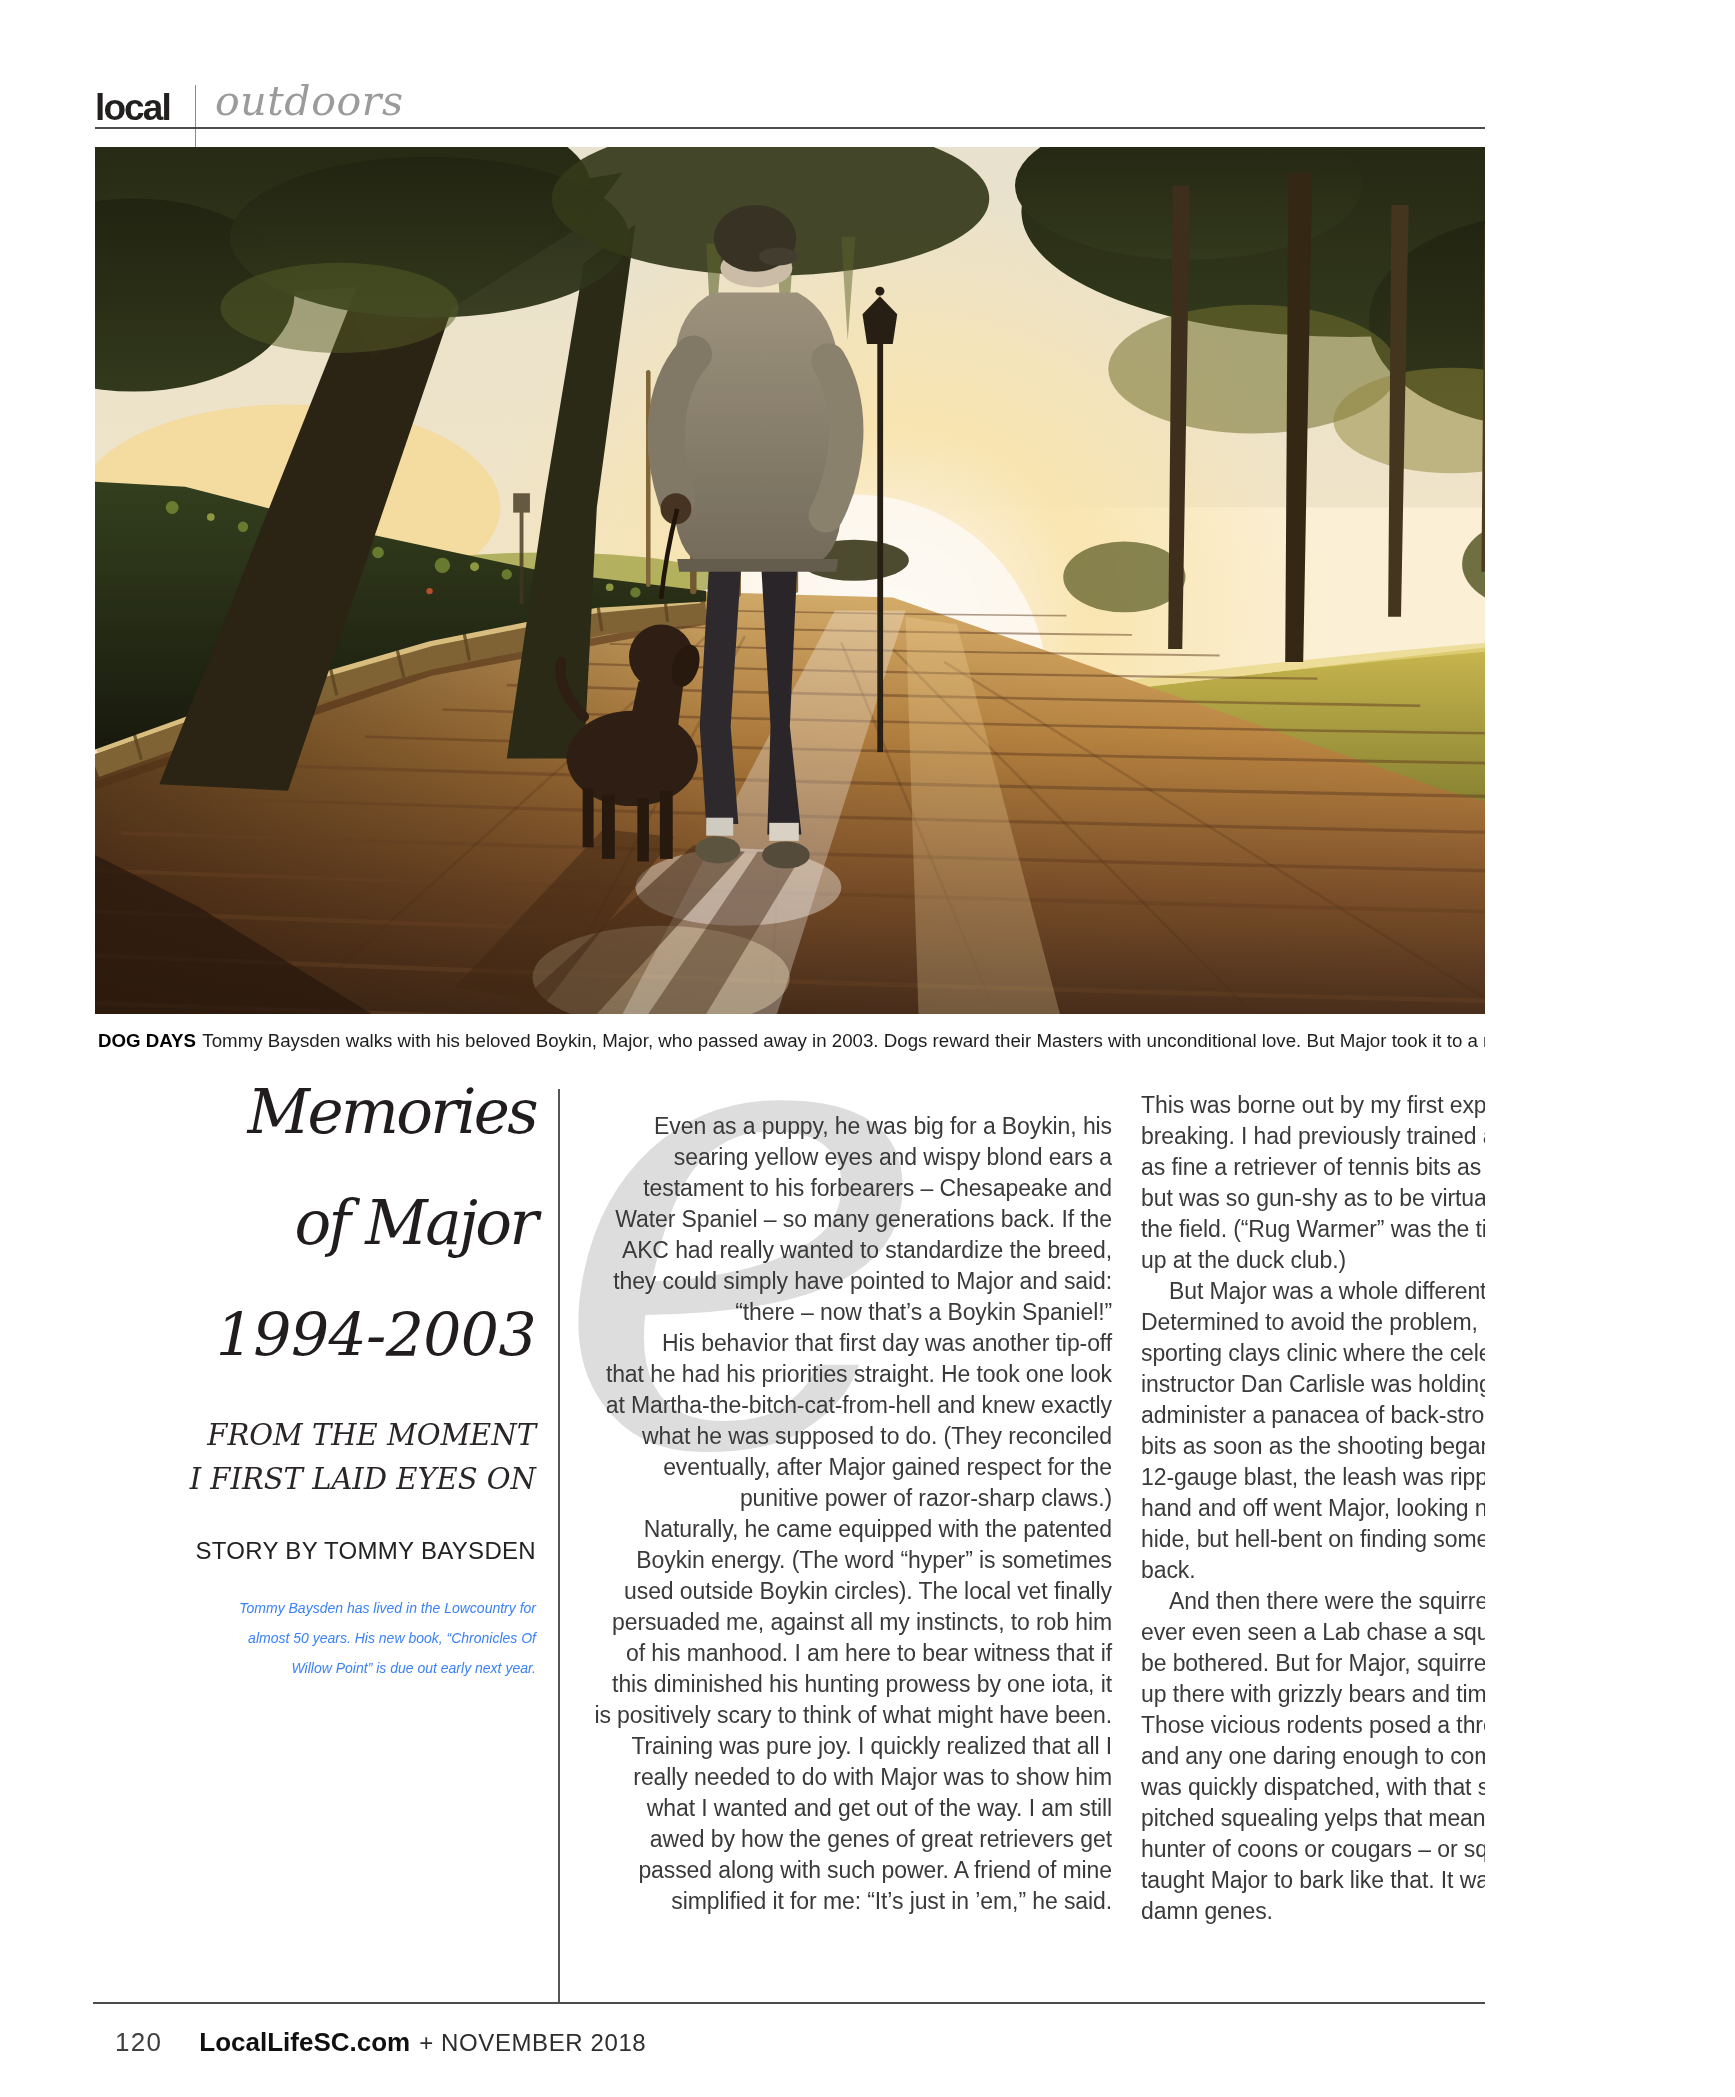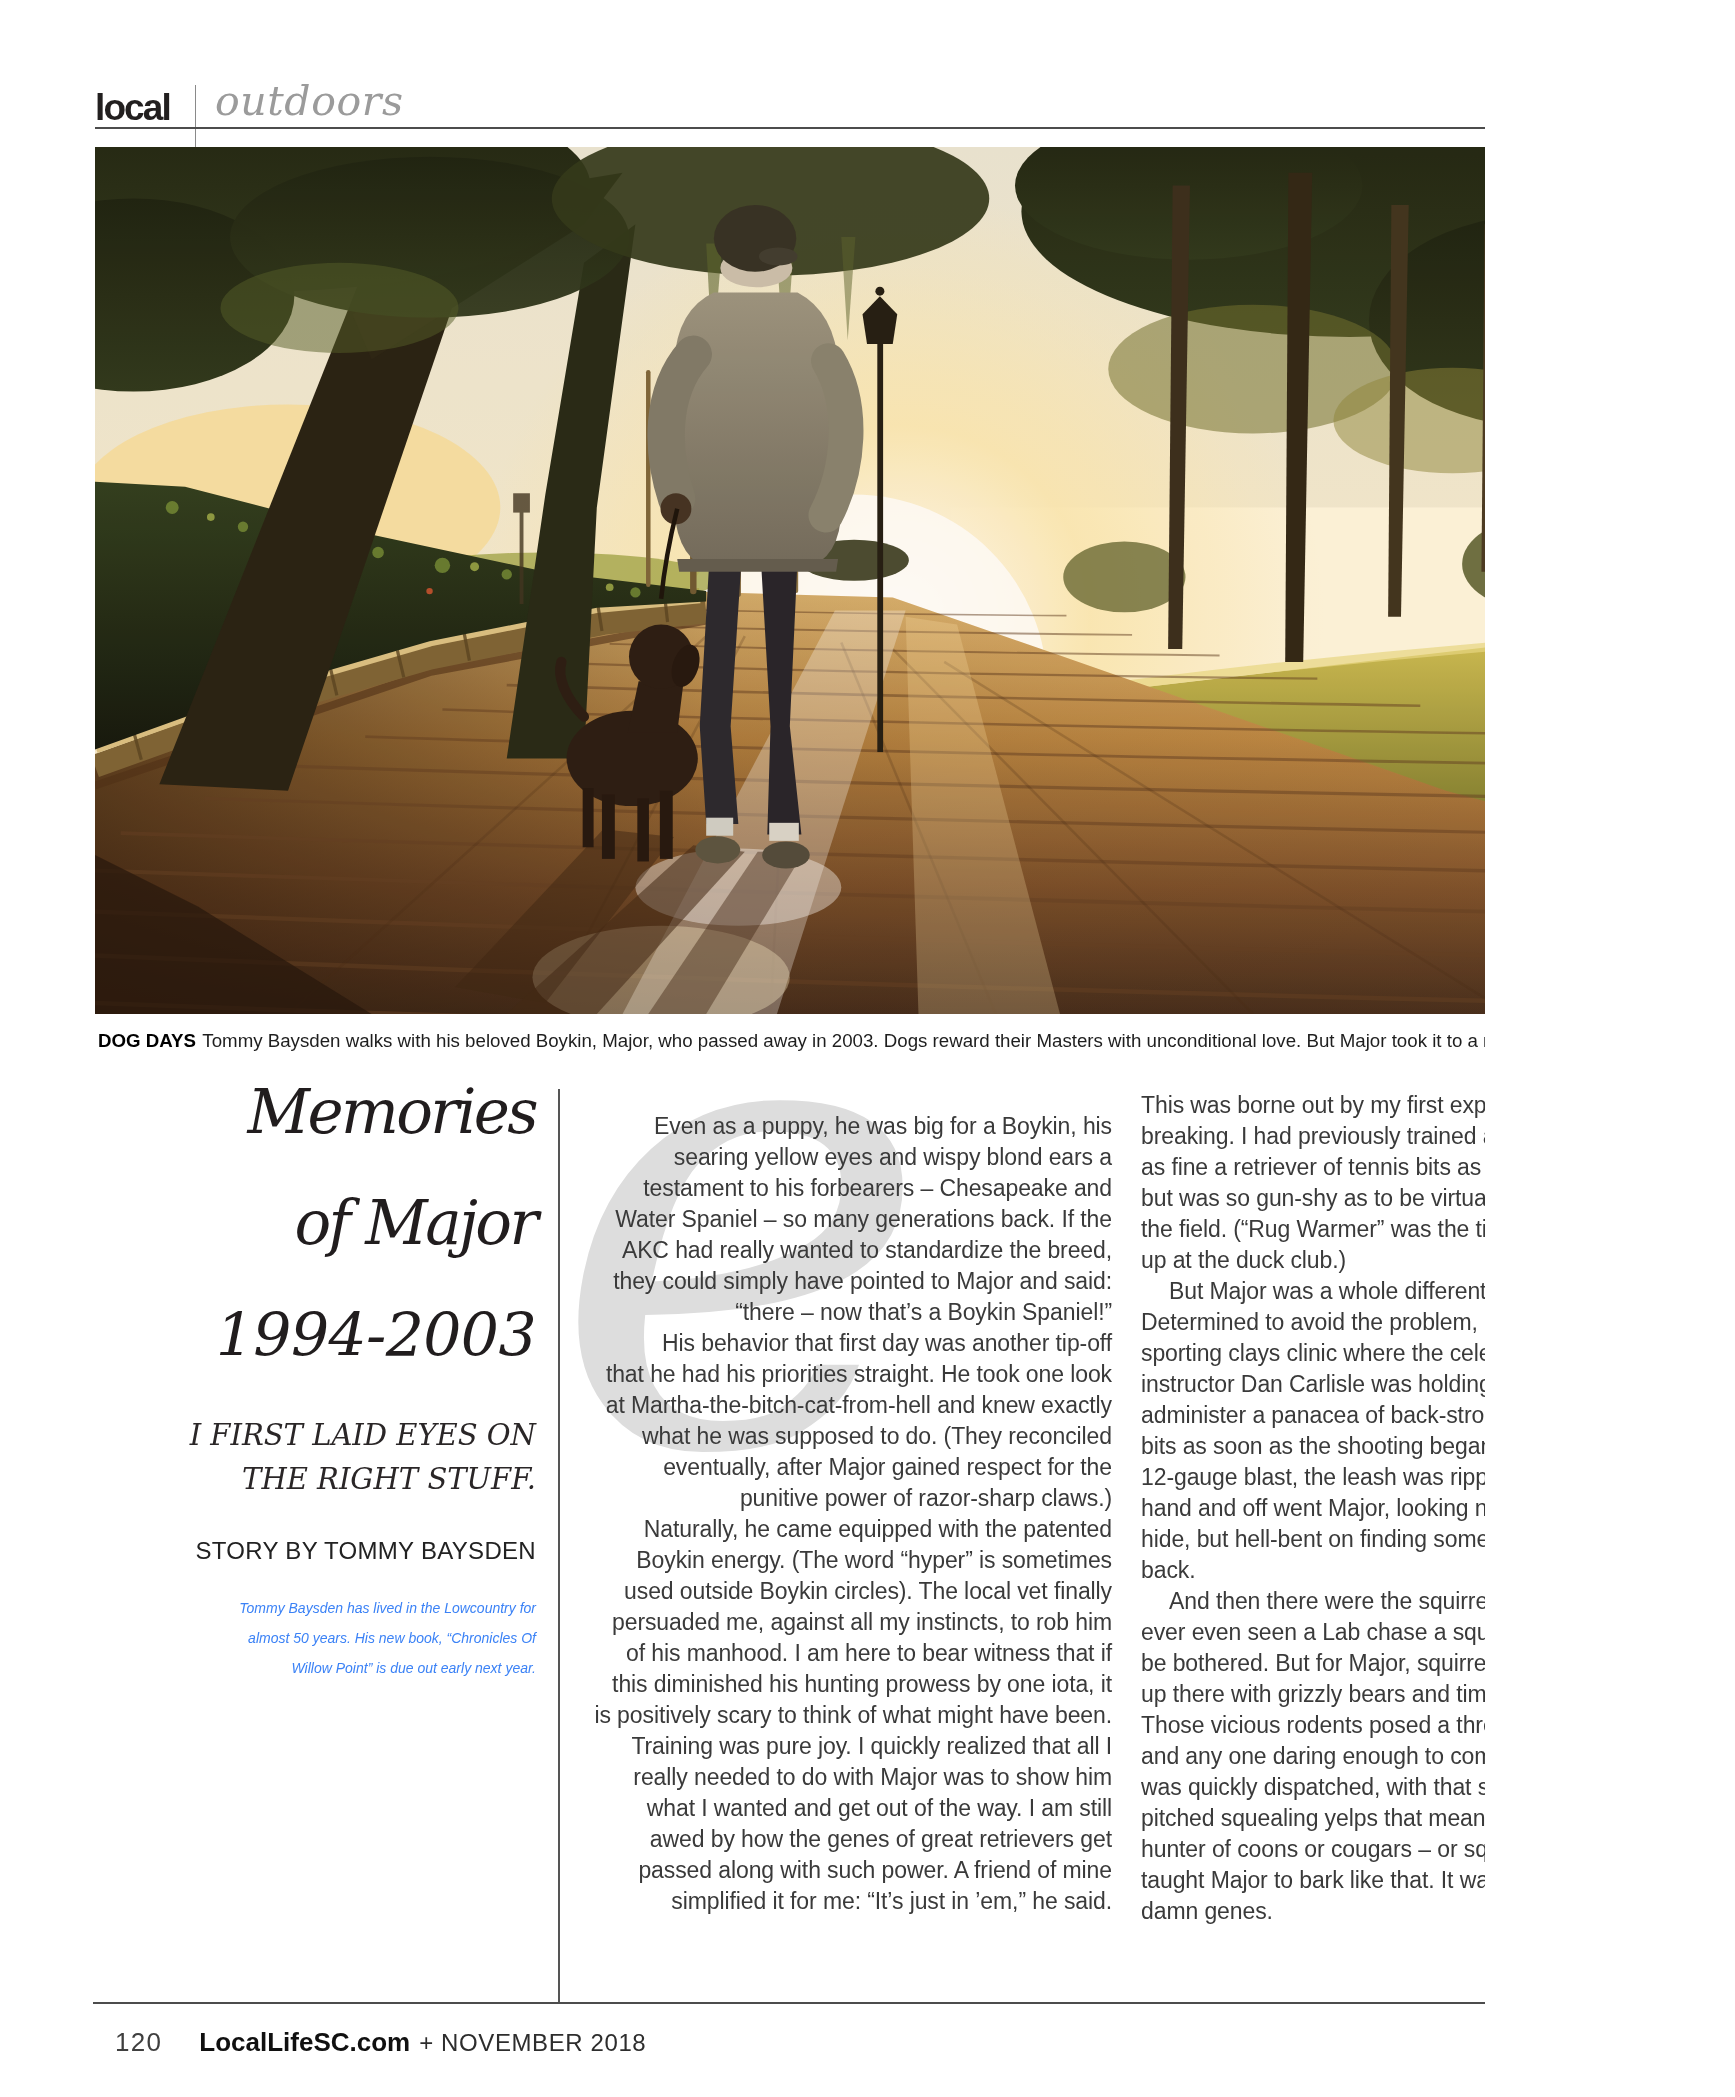--- a/index.html
+++ b/index.html
@@ -311,22 +311,22 @@
     <span class="caption-label">DOG DAYS</span><span>Tommy Baysden walks with his beloved Boykin, Major, who passed away in 2003. Dogs reward their Masters with unconditional love. But Major took it to a new level.</span>
   </div>
 
   <div class="abs watermark-e">e</div>
 
   <div class="abs col-title">
     <div class="title-line">Memories</div>
     <div class="title-line">of Major</div>
     <div class="dates">1994-2003</div>
     <div class="pullquote">
+      <div>FROM THE MOMENT</div>
       <div>I FIRST LAID EYES ON</div>
-      <div>THE RIGHT STUFF.</div>
     </div>
     <div class="byline">STORY BY TOMMY BAYSDEN</div>
     <div class="bio">Tommy Baysden has lived in the Lowcountry for almost 50 years. His new book, “Chronicles Of Willow Point” is due out early next year.</div>
   </div>
 
   <div class="abs col-rule"></div>
 
   <div class="abs body-col body-col1">
     <p>Even as a puppy, he was big for a Boykin, his searing yellow eyes and wispy blond ears a testament to his forbearers – Chesapeake and Water Spaniel – so many generations back. If the AKC had really wanted to standardize the breed, they could simply have pointed to Major and said: “there – now that’s a Boykin Spaniel!”</p>
     <p>His behavior that first day was another tip-off that he had his priorities straight. He took one look at Martha-the-bitch-cat-from-hell and knew exactly what he was supposed to do. (They reconciled eventually, after Major gained respect for the punitive power of razor-sharp claws.)</p>

